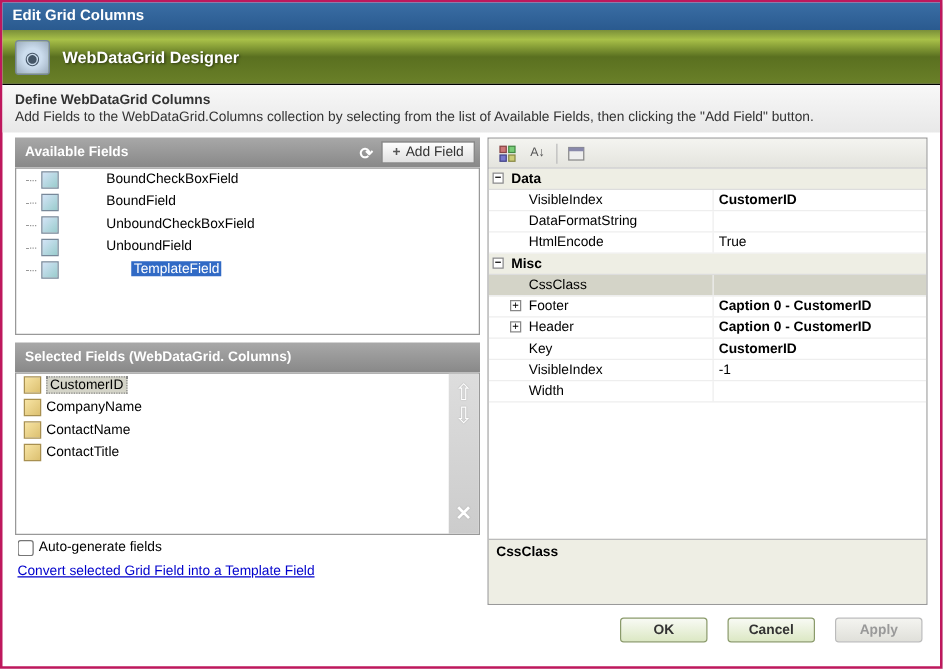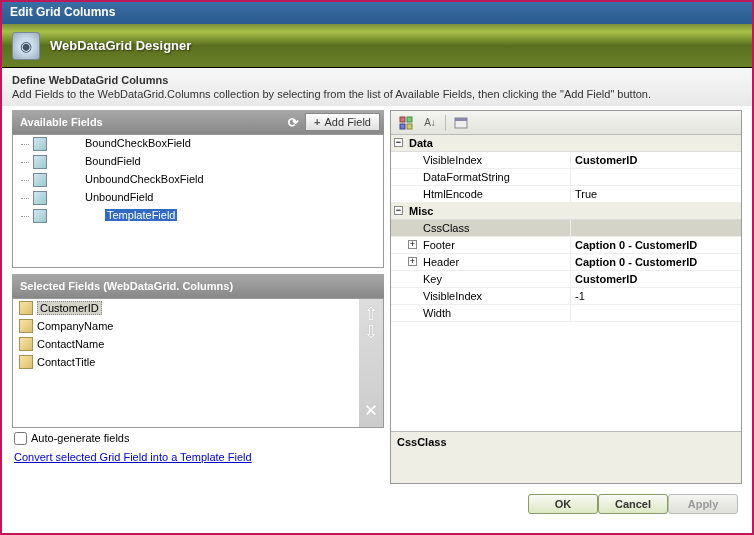--- a/index.html
+++ b/index.html
@@ -45,21 +45,21 @@
 .prop-category .expander { position: absolute; left: 3px; top: 3px; width: 9px; height: 9px; border: 1px solid #888; background: #fff; text-align: center; line-height: 7px; font-size: 9px; cursor: pointer; }
 .prop-row { display: flex; border-bottom: 1px solid #eee; }
 .prop-row .name { width: 180px; padding: 2px 4px 2px 32px; position: relative; border-right: 1px solid #eee; }
 .prop-row .name.has-expander { padding-left: 32px; }
 .prop-row .name .expander { position: absolute; left: 17px; top: 3px; width: 9px; height: 9px; border: 1px solid #888; background: #fff; text-align: center; line-height: 7px; font-size: 9px; cursor: pointer; }
 .prop-row .value { flex: 1; padding: 2px 4px; }
 .prop-row .value.bold { font-weight: bold; }
 .prop-row.selected { background: #d4d4c8; }
 .prop-desc { height: 52px; border-top: 1px solid #bbb; background: #eeeee4; padding: 4px 6px; }
 .prop-desc h4 { font-size: 11px; font-weight: bold; }
-.button-row { padding: 10px 14px; display: flex; justify-content: flex-end; gap: 0; }
+.button-row { padding: 10px 14px; display: flex; justify-content: flex-end; gap: 16px; }
 .dlg-btn { min-width: 70px; padding: 3px 14px; background: linear-gradient(to bottom, #f8faf4, #dce8c4); border: 1px solid #8a9a6a; border-radius: 3px; cursor: pointer; font-size: 11px; color: #333; font-weight: bold; }
 .dlg-btn.ok { font-weight: bold; }
 .dlg-btn.disabled { color: #999; background: linear-gradient(to bottom, #f4f4f0, #e0e0da); border-color: #bbb; cursor: default; }
 </style>
 </head>
 <body>
 
 <div class="dialog">
   <div class="titlebar">
     <span>Edit Grid Columns</span>

